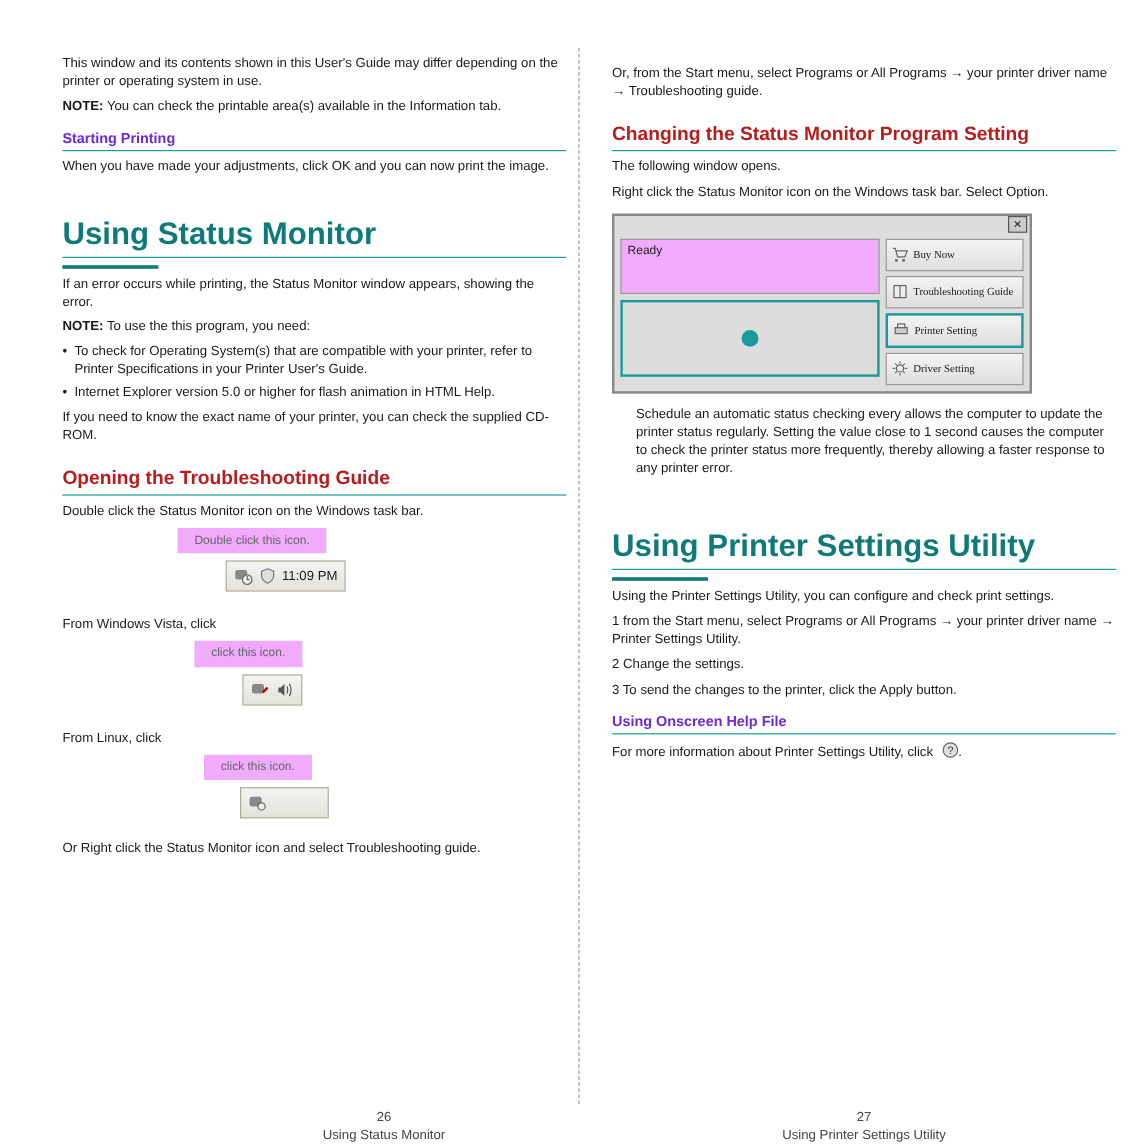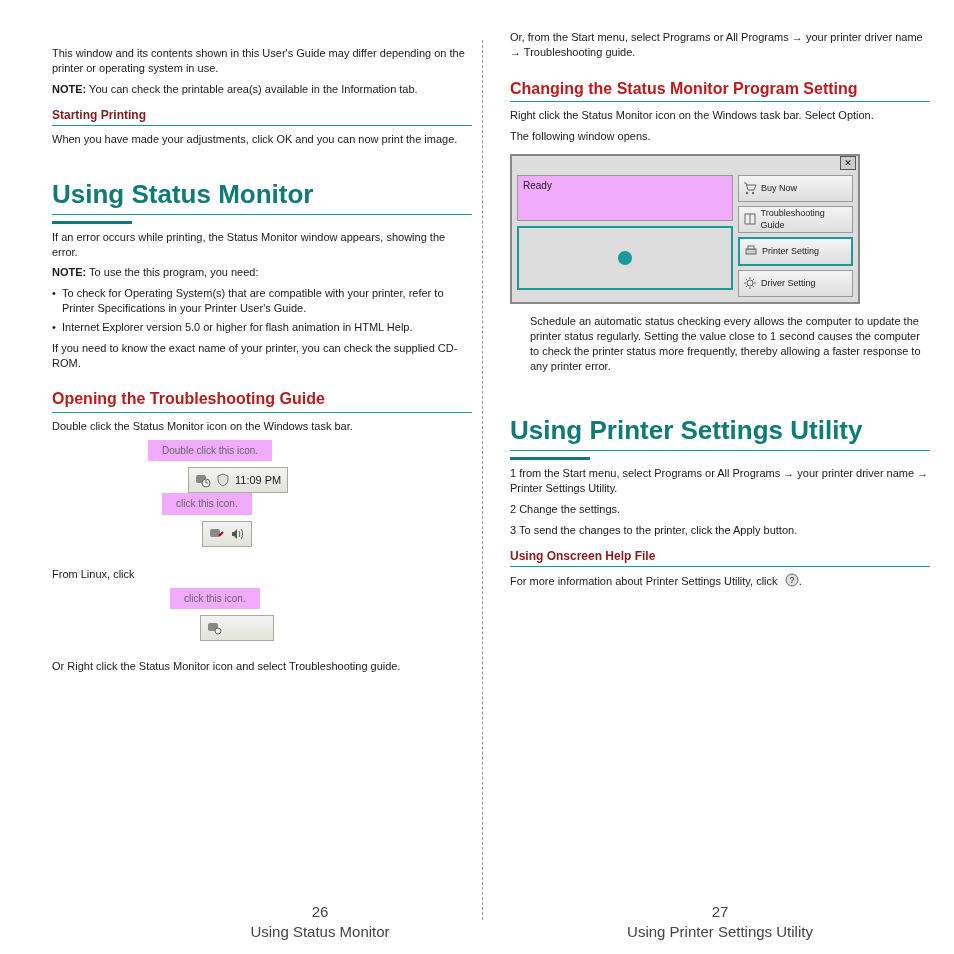--- a/index.html
+++ b/index.html
@@ -27,21 +27,21 @@
 }
 .col-left {
   position: absolute;
   left: 52px;
   top: 40px;
   width: 420px;
 }
 .col-right {
   position: absolute;
   left: 510px;
-  top: 24px;
+  top: 48px;
   width: 420px;
 }
 h1.page-title {
   font-size: 26px;
   font-weight: bold;
   color: #0f7a78;
   margin: 30px 0 2px;
 }
 .teal-rule {
   border: none;
@@ -55,21 +55,21 @@
   margin: 0;
 }
 h2.section {
   font-size: 16px;
   color: #b91c1c;
   font-weight: bold;
   margin: 18px 0 2px;
 }
 h3.sub {
   font-size: 12px;
-  color: #7f1d1d;
+  color: #6d28d9;
   font-weight: bold;
   margin: 10px 0 2px;
 }
 p { margin: 6px 0; }
 .note {
   font-weight: bold;
 }
 .tag {
   display: inline-block;
   background: #f0abfc;
@@ -152,34 +152,34 @@
   width: 115px;
 }
 .sp-btn {
   border: 1px solid #999;
   background: linear-gradient(#f4f4f4,#dedede);
   height: 25px;
   display: flex;
   align-items: center;
   gap: 3px;
   font-size: 9px;
-  font-family: Liberation Sans, sans-serif;
+  font-family: Liberation Serif, serif;
   padding: 0 3px;
   cursor: pointer;
 }
 .sp-btn .bic { width: 16px; height: 16px; display:inline-flex;align-items:center;justify-content:center;}
 .sp-btn.hl { border-color: #1a9b99; border-width:2px;}
 .callout-dot {
   display:inline-block;width:14px;height:14px;border-radius:50%;
   background:#1a9b99;vertical-align:middle;margin-right:6px;margin-top:10px;
 }
 .footer {
   position: absolute;
-  bottom: 12px;
-  font-size: 15px;
+  bottom: 0;
+  font-size: 11px;
   color: #444;
 }
 .footer.left { left: 160px; width: 320px; text-align: center;}
 .footer.right { left: 560px; width: 320px; text-align: center; margin-top: 15px;}
 .bullet { margin: 4px 0; padding-left: 10px; position: relative;}
 .bullet::before { content: "•"; position: absolute; left: 0; }
 </style>
 </head>
 <body>
 <div class="page">
@@ -229,20 +229,21 @@
         <span class="ic">
           <svg width="14" height="14" viewBox="0 0 14 14">
                 <path d="M7 1 L12 3 V7 C12 10 9 12 7 13 C5 12 2 10 2 7 V3 Z" fill="#e0e0e0" stroke="#777"></path>
               </svg>
         </span>
         <span>11:09 PM</span>
       </span>
     </div>
   </div>
 
+  <p style="margin-top:20px">From Windows Vista, click</p>
   <div style="margin-left:110px">
     <span class="tag">click this icon.</span>
     <div style="margin-top:6px;margin-left:40px">
       <span class="tray">
         <span class="ic">
           <svg width="16" height="16" viewBox="0 0 16 16">
                 <rect x="1" y="3" width="10" height="8" rx="2" fill="#888"></rect>
                 <path d="M10 10 l4 -4" stroke="#b00" stroke-width="2"></path>
               </svg>
         </span>
@@ -279,22 +280,22 @@
   <p>
     <span>Or, from the Start menu, select Programs or All Programs</span>
     <span class="arrow">→</span>
     <span>your printer driver name</span>
     <span class="arrow">→</span>
     <span>Troubleshooting guide.</span>
   </p>
 
   <h2 class="section">Changing the Status Monitor Program Setting</h2>
   <hr class="teal-rule">
+  <p>The following window opens.</p>
   <p>Right click the Status Monitor icon on the Windows task bar. Select Option.</p>
-  <p>The following window opens.</p>
 
   <div class="smartpanel">
     <div class="sp-titlebar">
       <div class="sp-close">✕</div>
     </div>
     <div class="sp-body">
       <div class="sp-left">
         <div class="sp-status">Ready</div>
         <div class="sp-toner">
           <span class="dot"></span>
@@ -341,20 +342,21 @@
       </div>
     </div>
   </div>
 
   <div style="margin-top:10px;margin-left:20px">Schedule an automatic status checking every allows the computer to update the printer status regularly. Setting the value close to 1 second causes the computer to check the printer status more frequently, thereby allowing a faster response to any printer error.</div>
 
   <h1 class="page-title" style="margin-top:40px">Using Printer Settings Utility</h1>
   <hr class="teal-rule">
   <hr class="teal-short">
 
+  <p>Using the Printer Settings Utility, you can configure and check print settings.</p>
   <p>
     <span>1  from the Start menu, select Programs or All Programs</span>
     <span class="arrow">→</span>
     <span>your printer driver name</span>
     <span class="arrow">→</span>
     <span>Printer Settings Utility.</span>
   </p>
   <p>2  Change the settings.</p>
   <p>3  To send the changes to the printer, click the Apply button.</p>
 

